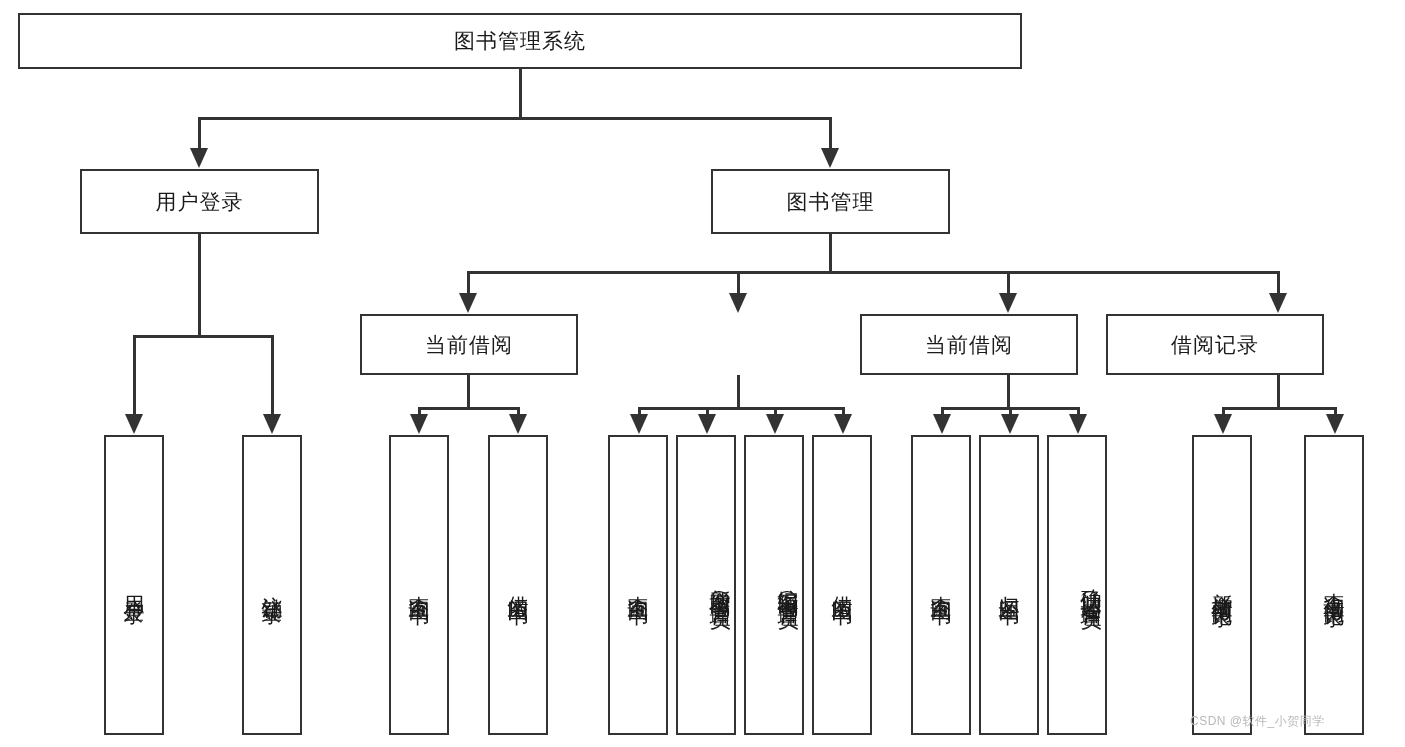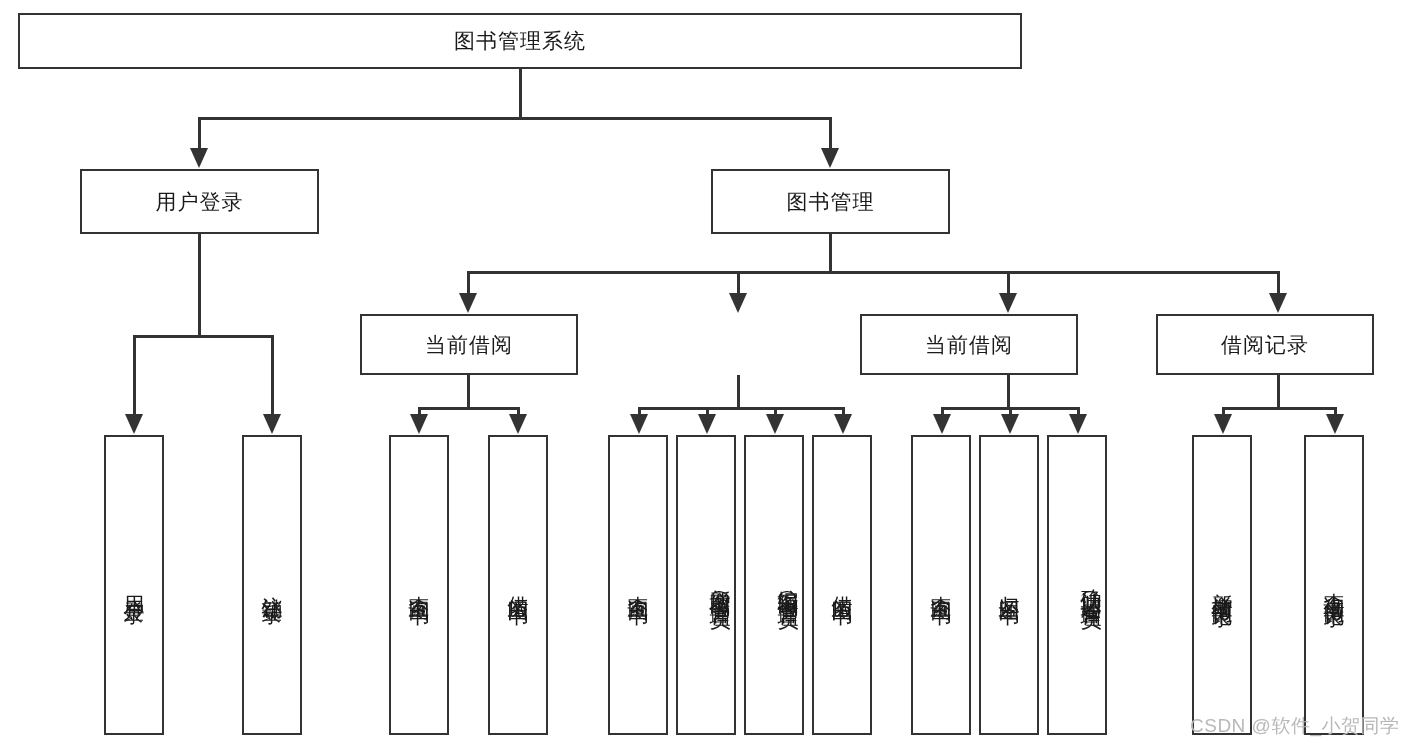--- a/index.html
+++ b/index.html
@@ -62,21 +62,21 @@
     position: absolute;
     width: 0;
     height: 0;
     border-left: 9px solid transparent;
     border-right: 9px solid transparent;
     border-top: 20px solid #333333;
   }
   .watermark {
     position: absolute;
     color: #b8b8b8;
-    font-size: 19px;
+    font-size: 12px;
     white-space: nowrap;
     letter-spacing: 0.5px;
   }
 </style>
 </head>
 <body>
 
 <div id="canvas">
 
   <div class="node horiz" style="left:18px; top:13px; width:1004px; height:56px;">
@@ -124,21 +124,21 @@
   <div class="arrow" style="left:999px; top:293px;"></div>
   <div class="linev" style="left:1277px; top:271px; height:24px;"></div>
   <div class="arrow" style="left:1269px; top:293px;"></div>
 
   <div class="node horiz" style="left:360px; top:314px; width:218px; height:61px;">
     <span class="node-label">当前借阅</span>
   </div>
   <div class="node horiz" style="left:860px; top:314px; width:218px; height:61px;">
     <span class="node-label">当前借阅</span>
   </div>
-  <div class="node horiz" style="left:1156px; top:314px; width:218px; height:61px;">
+  <div class="node horiz" style="left:1106px; top:314px; width:218px; height:61px;">
     <span class="node-label">借阅记录</span>
   </div>
 
   <div class="linev" style="left:467px; top:375px; height:32px;"></div>
   <div class="lineh" style="left:418px; top:407px; width:101px;"></div>
   <div class="linev" style="left:418px; top:407px; height:10px;"></div>
   <div class="arrow" style="left:410px; top:414px;"></div>
   <div class="linev" style="left:517px; top:407px; height:10px;"></div>
   <div class="arrow" style="left:509px; top:414px;"></div>
 

